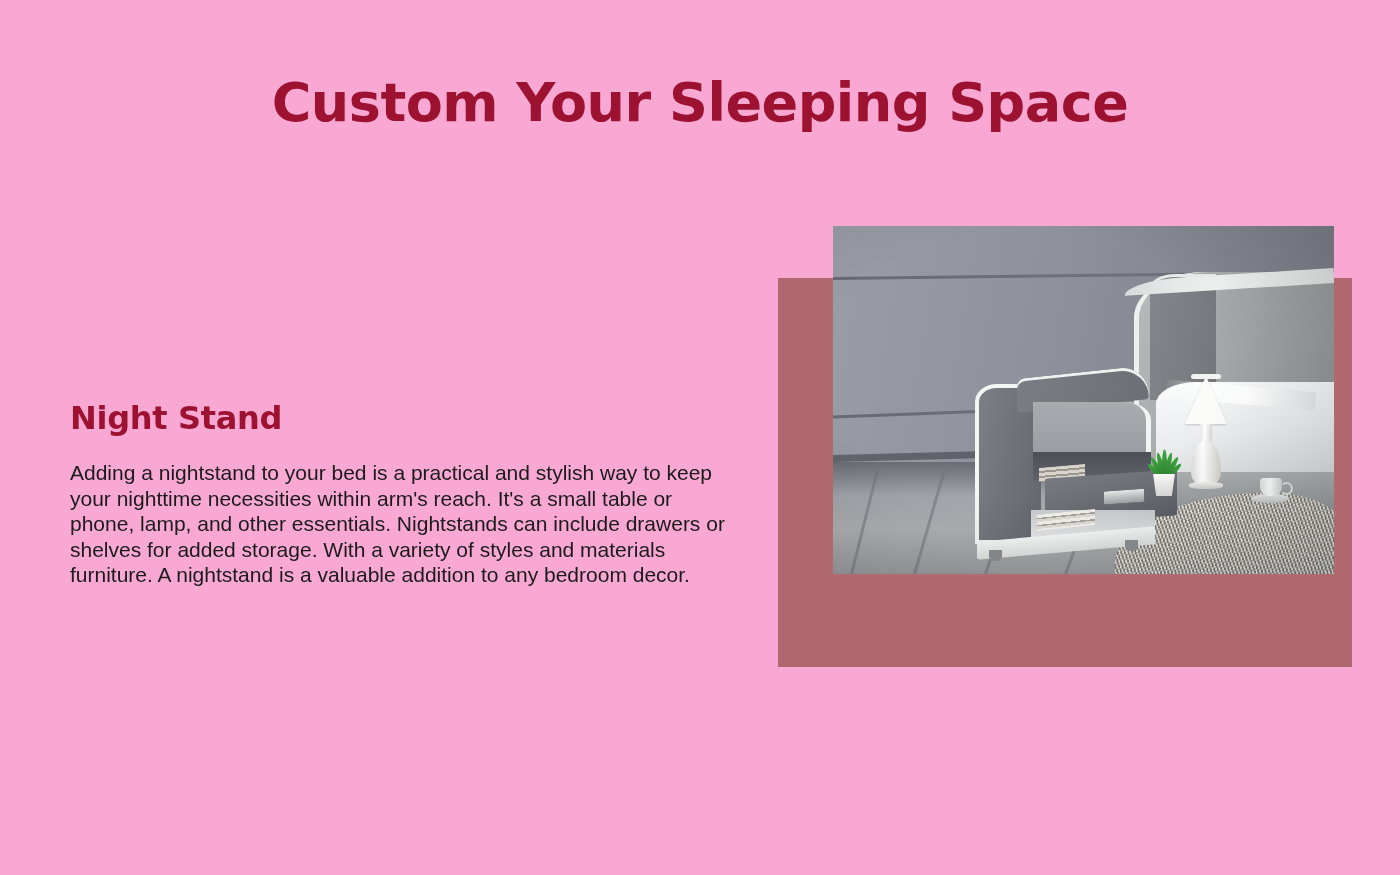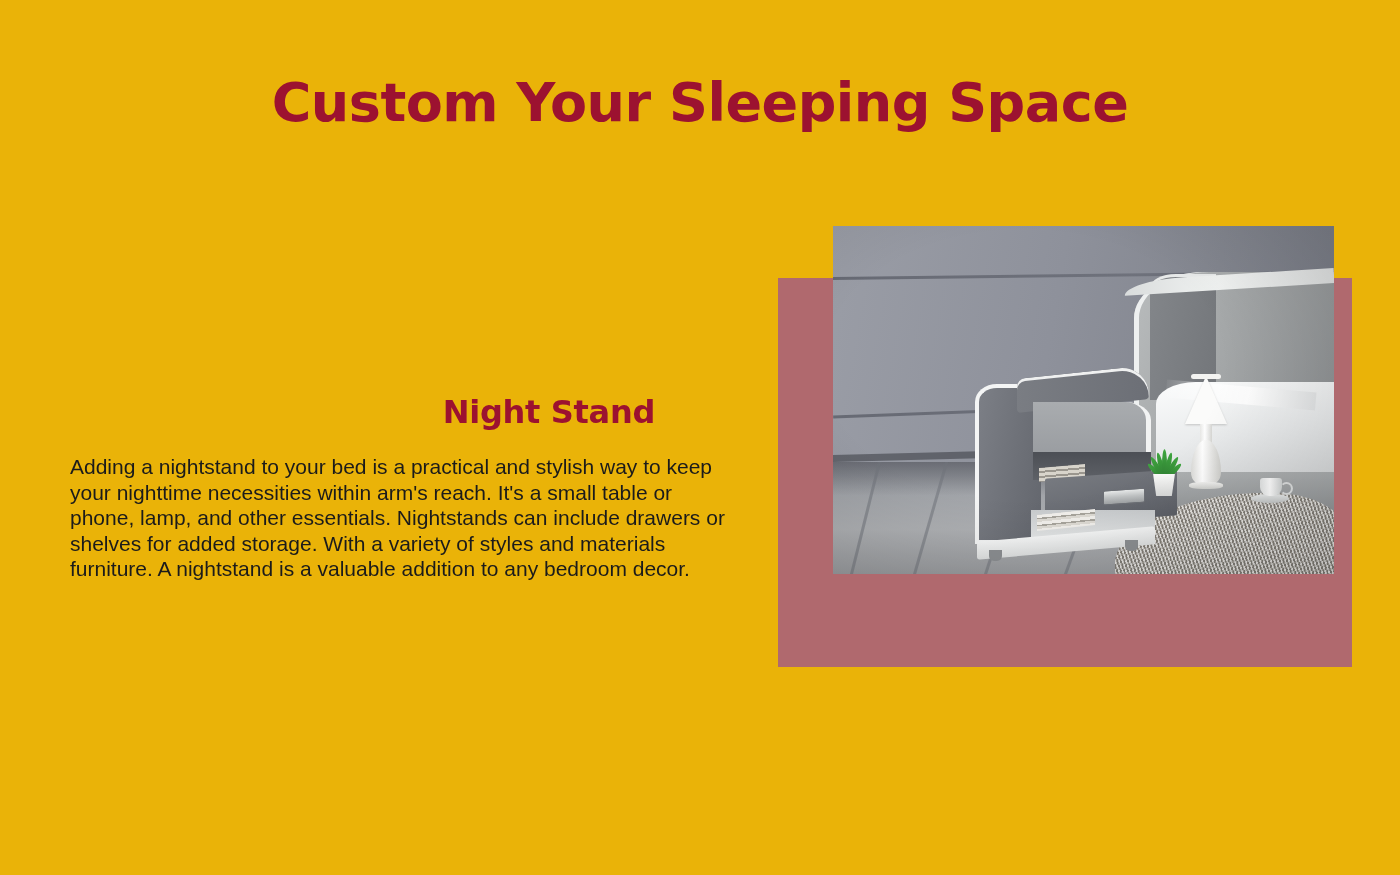--- a/index.html
+++ b/index.html
@@ -10,21 +10,21 @@
     width: 1400px;
     height: 875px;
     background: #ecf0d4;
     font-family: "Liberation Sans", sans-serif;
     overflow: hidden;
     position: relative;
   }
   .slide {
     position: absolute;
     inset: 0;
-    background: #eab308;
+    background: #f9a8d4;
     text-decoration: underline;
   }
 
   
   .page-title {
     position: absolute;
     left: 0;
     top: 72px;
     width: 1400px;
     text-align: center;
@@ -41,22 +41,22 @@
     position: absolute;
     left: 70px;
     top: 390px;
     width: 660px;
   }
   .section-heading {
     font-size: 32px;
     line-height: 40px;
     font-weight: 700;
     color: #9c1230;
-    text-align: right;
-    margin: 2px 0 22px 0;
+    text-align: left;
+    margin: 8px 0 22px 0;
     padding-right: 75px;
     letter-spacing: -0.3px;
     font-family: "DejaVu Sans", sans-serif;
   }
   .body-copy {
     font-size: 21px;
     line-height: 25.5px;
     color: #1b1b1b;
     margin: 0;
     font-family: "Liberation Sans", sans-serif;

